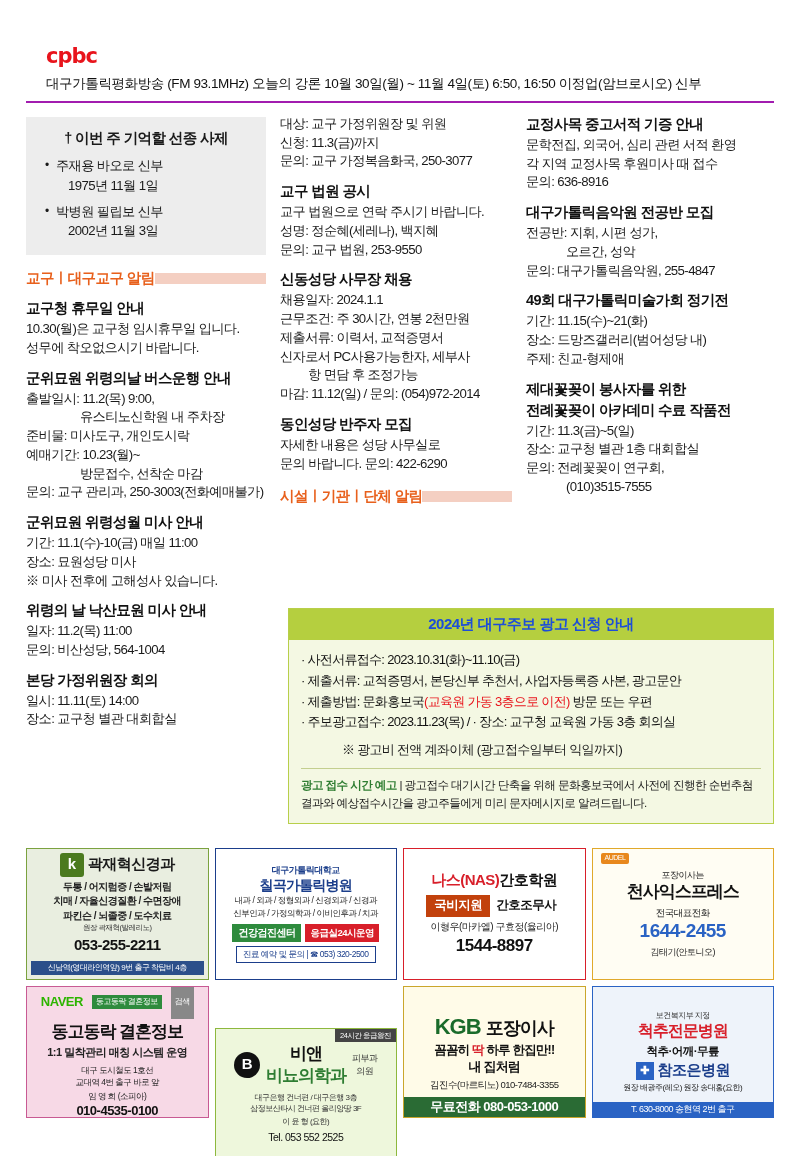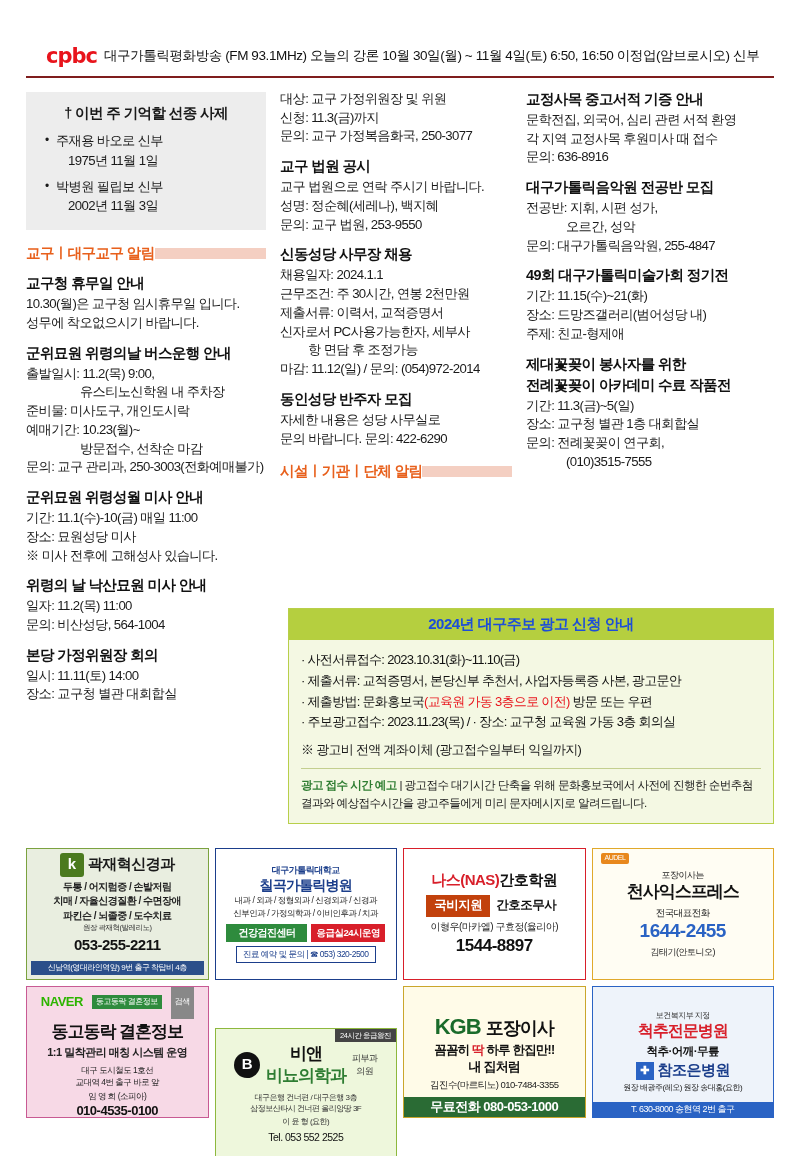--- a/index.html
+++ b/index.html
@@ -9,23 +9,24 @@
     background: #ffffff;
     font-family: "Liberation Sans", sans-serif;
     color: #1a1a1a;
     position: relative;
     overflow: hidden;
   }
   .page { position: relative; width: 800px; height: 1156px; padding: 0 26px; }
 
   
   .masthead {
-    display: flex; align-items: center; gap: 7px;
+    display: flex; align-items: flex-start; gap: 7px;
     padding: 44px 0 8px 20px;
-    border-bottom: 2px solid #7f1d1d;
+    border-bottom: 2px solid #a21caf;
+    flex-direction: column;
   }
   .cpbc-logo {
     font-family: "DejaVu Sans", sans-serif;
     font-weight: 700; font-size: 21px; color: #e8141c; letter-spacing: -1px;
   }
   .masthead-text { font-size: 13.5px; color: #111; letter-spacing: -0.4px; }
 
   
   .columns { display: flex; gap: 14px; padding-top: 10px; }
   .col { width: 240px; }
@@ -78,21 +79,21 @@
   .adbox-title {
     background: #b5cf3f; color: #1d4ed8; font-weight: 700; font-size: 15px;
     text-align: center; padding: 6px 0; letter-spacing: -0.5px;
   }
   .adbox-body { padding: 10px 12px 12px; }
   .adbox-body .bullet {
     font-size: 13px; line-height: 1.6; letter-spacing: -0.7px; color: #111;
     padding-left: 12px; text-indent: -12px;
   }
   .adbox-body .note {
-    font-size: 13px; letter-spacing: -0.7px; margin-top: 8px;
+    font-size: 13px; letter-spacing: -0.7px; margin-top: 8px; margin-left: 41px;
   }
   .hr-dash { border-top: 1px solid #c3cf8f; margin: 9px 0 7px; }
   .redtxt { color: #e8141c; }
   .adbox-foot { font-size: 11.6px; line-height: 1.5; letter-spacing: -0.6px; }
   .adbox-foot .lead { color: #2f7d32; font-weight: 700; }
   .adbox-foot .rest { color: #1a1a1a; }
 
   
   .ads { position: absolute; left: 26px; top: 848px; width: 748px; }
   .adrow { display: flex; gap: 6px; margin-bottom: 6px; }
@@ -112,21 +113,21 @@
   .ad1 .tel { font-size: 15px; font-weight: 700; color: #111; margin: 3px 0; }
   .ad1 .micro { font-size: 7.5px; color:#333; line-height:1.35; }
   .ad1 .bar-b { background:#2b4f8a; color:#fff; font-size:8px; width: 96%; padding:2px 0; margin-top:3px;}
 
   
   .ad2 { background: #ffffff; border-color: #1b3e8b; }
   .ad2 .top { color:#1b3e8b; font-weight:700; }
   .ad2 .hname { font-size: 14px; font-weight:700; color:#1b3e8b; letter-spacing:-0.8px;}
   .ad2 .sm { font-size: 8.5px; color:#222; line-height:1.5; }
   .ad2 .rowline { display:flex; gap:4px; align-items:center; margin-top:4px;}
-  .ad2 .grn { background:#2e8b3d; color:#fff; font-size:10px; font-weight:700; padding:3px 12px;}
+  .ad2 .grn { background:#2e8b3d; color:#fff; font-size:10px; font-weight:700; padding:3px 6px;}
   .ad2 .red { background:#d81f2a; color:#fff; font-size:9.5px; font-weight:700; padding:3px 5px;}
   .ad2 .footline { border:1px solid #1b3e8b; color:#1b3e8b; font-size:8.5px; padding:2px 6px; margin-top:4px;}
 
   
   .ad3 { background:#ffffff; border-color:#d81f2a; }
   .ad3 .bn { font-size: 15px; font-weight:700; color:#111; }
   .ad3 .bn .r { color:#d81f2a; }
   .ad3 .pill { background:#c2410c; color:#fff; font-weight:700; font-size:12.5px; padding:3px 8px; display:inline-block;}
   .ad3 .pill2 { color:#111; font-weight:700; font-size:12.5px; padding:3px 6px; }
   .ad3 .nm { font-size:10px; color:#222; margin-top:4px;}

